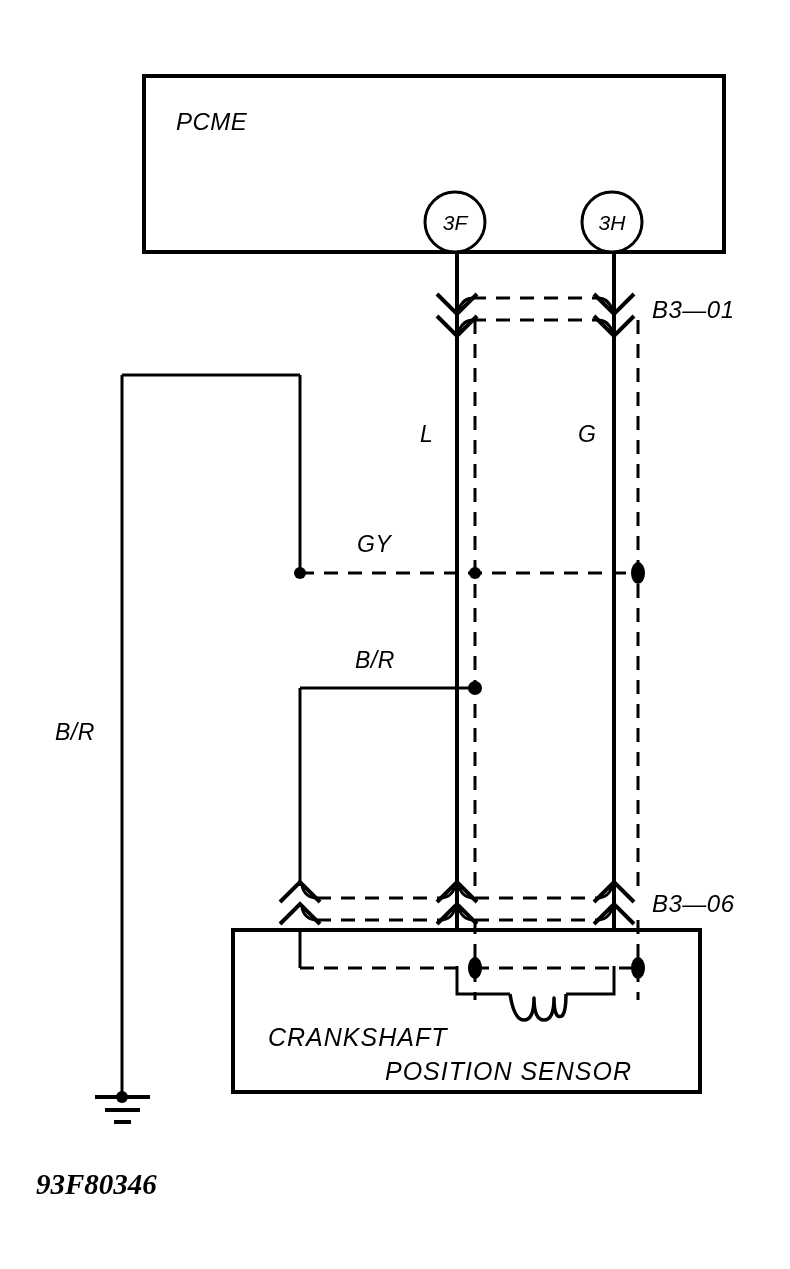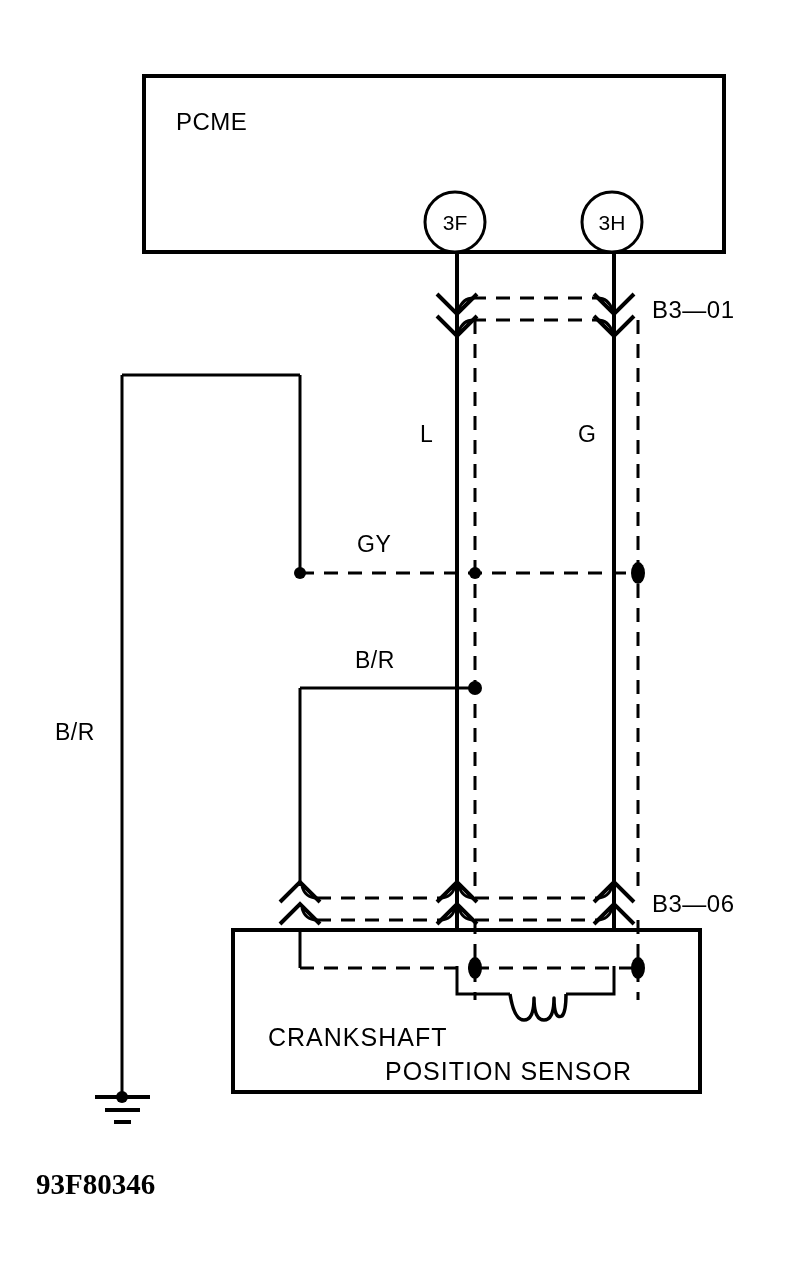--- a/index.html
+++ b/index.html
@@ -12,20 +12,21 @@
     width: 790px;
     height: 1269px;
     overflow: hidden;
     font-family: "Liberation Sans", sans-serif;
   }
   #diagram-root {
     position: relative;
     width: 790px;
     height: 1269px;
     background: #ffffff;
+    font-style: italic;
   }
   svg#wiring-svg {
     display: block;
     width: 790px;
     height: 1269px;
   }
   .box-outline {
     fill: #ffffff;
     stroke: #000000;
     stroke-width: 4;

